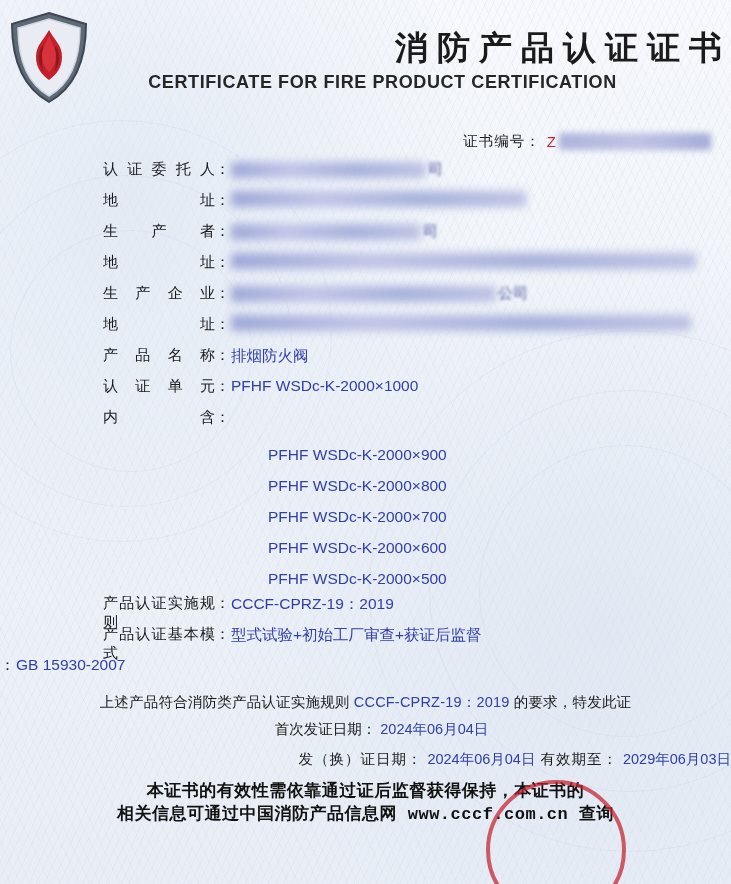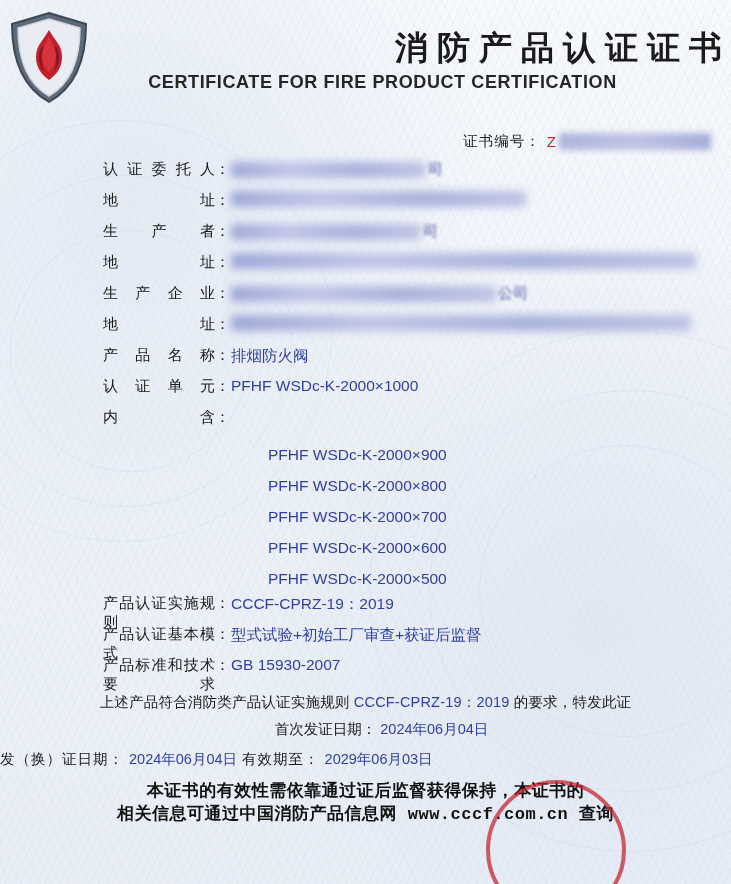--- a/index.html
+++ b/index.html
@@ -172,21 +172,21 @@
   .note-line .hl { color: #2f3fa8; }
   .date-line {
     text-align: center;
     font-size: 14.5px;
     color: #1a1a1a;
     margin-top: 8px;
     padding-left: 32px;
   }
   .date-line .hl { color: #2f3fa8; }
   .date-line2 {
-    text-align: left;
+    text-align: right;
     font-size: 14.5px;
     color: #1a1a1a;
     margin-top: 11px;
     letter-spacing: 1px;
   }
   .date-line2 .hl { color: #2f3fa8; letter-spacing: 0; }
 
   .bold-line {
     text-align: center;
     font-family: Liberation Mono, monospace;
@@ -346,21 +346,20 @@
       <span class="val">CCCF-CPRZ-19：2019</span>
     </div>
 
     <div class="row">
       <span class="lbl">产品认证基本模式</span>
       <span class="colon">：</span>
       <span class="val">型式试验+初始工厂审查+获证后监督</span>
     </div>
 
     <div class="row">
-      <span class="lbl">产品标准和技术要求</span>
       <span class="colon">：</span>
       <span class="val">GB 15930-2007</span>
     </div>
 
     <div class="note-line">
       <span>上述产品符合消防类产品认证实施规则</span>
       <span class="hl">CCCF-CPRZ-19：2019</span>
       <span>的要求，特发此证</span>
     </div>
 

